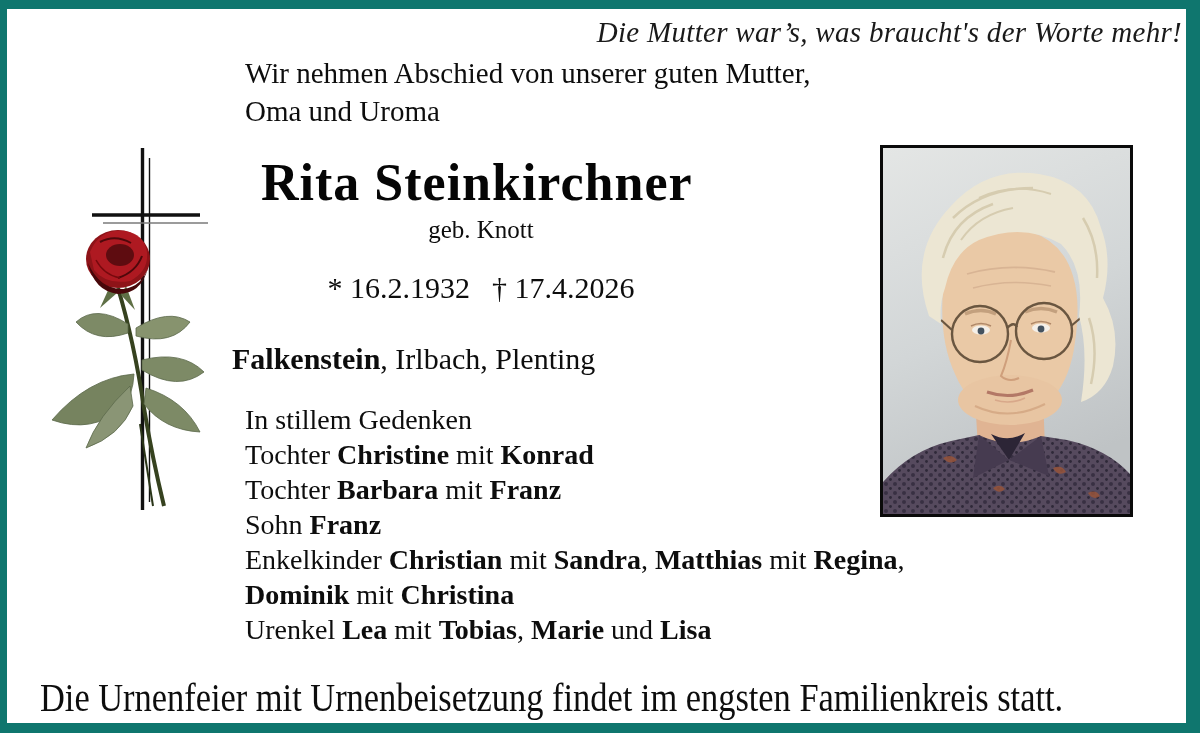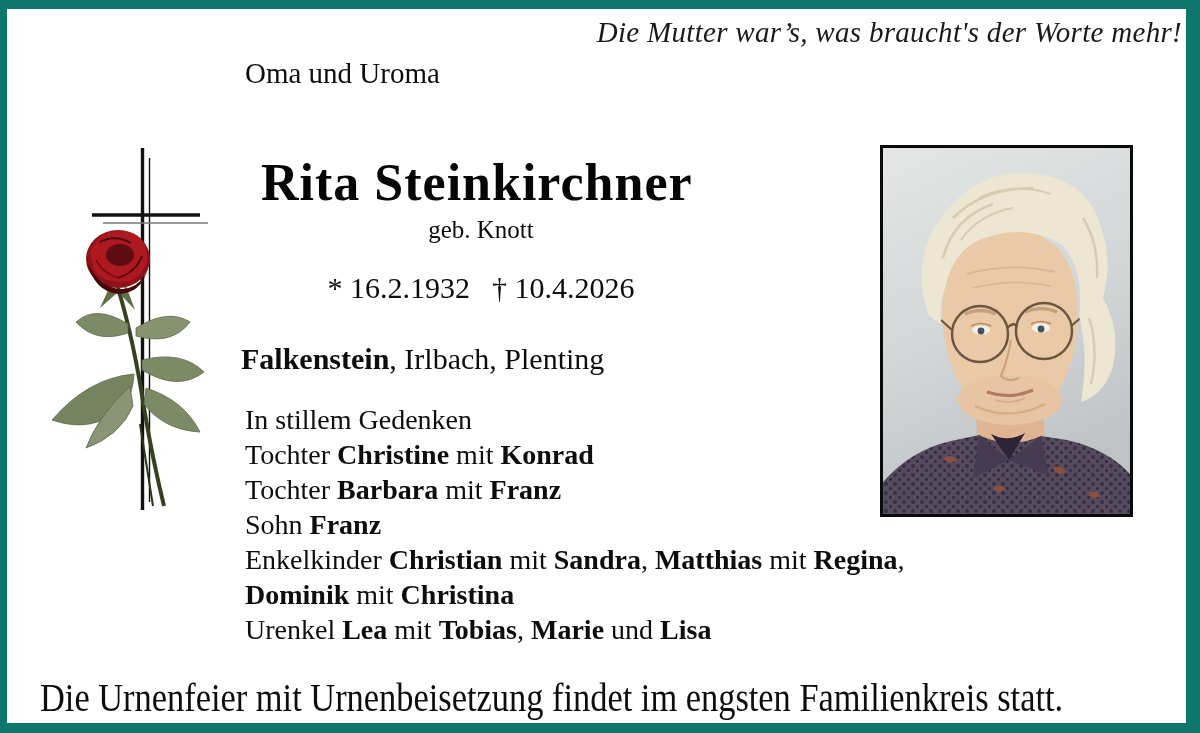--- a/index.html
+++ b/index.html
@@ -17,41 +17,42 @@
   }
   .intro{left:245px;top:54px;font-size:29px;line-height:38px;color:#0d0d0d;}
   .name{
     left:245px;top:136px;margin:16px;font-size:52px;line-height:62px;
     font-weight:bold;letter-spacing:1px;color:#050505;white-space:nowrap;
   }
   .center-col{left:245px;width:472px;text-align:center;font-family:Liberation Serif, serif;}
   .maiden{top:216px;font-size:25px;color:#0d0d0d;}
   .dates{top:271px;font-size:30px;color:#0d0d0d;}
   .dates .birth{margin-right:22px;margin-top:24px;}
-  .places{left:241px;top:342px;font-size:30px;color:#0d0d0d;}
+  .places{left:232px;top:342px;font-size:30px;color:#0d0d0d;}
   .family{left:245px;top:402px;font-size:28px;line-height:35px;color:#0d0d0d;}
   .b{font-weight:bold;}
   .footer{left:40px;top:674px;font-size:40px;color:#0d0d0d;white-space:nowrap;}
   .footer .cond{display:inline-block;transform:scaleX(0.86);transform-origin:left center;}
   .rose-wrap{left:30px;top:128px;width:200px;height:390px;}
   .photo{
     left:880px;top:145px;width:247px;height:366px;
     border:3px solid #0a0a0a;background:#d7dadb;
   }
   .photo svg{display:block;}
 </style>
 </head>
 <body>
 
 <div class="screen">
   <div class="page"></div>
 
   <div class="abs motto">Die Mutter war’s, was braucht's der Worte mehr!</div>
 
   <div class="abs intro">
+      <div>Wir nehmen Abschied von unserer guten Mutter,</div>
       <div>Oma und Uroma</div>
     </div>
 
   <div class="abs rose-wrap">
     <svg width="200" height="390" viewBox="0 0 200 390" xmlns="http://www.w3.org/2000/svg">
       <g>
         <line x1="112.5" y1="20" x2="112.5" y2="382" stroke="#111" stroke-width="3.4"></line>
         <line x1="119.5" y1="30" x2="119.5" y2="374" stroke="#111" stroke-width="1.4"></line>
         <line x1="62" y1="87" x2="170" y2="87" stroke="#111" stroke-width="3.4"></line>
         <line x1="73" y1="95" x2="178" y2="95" stroke="#7a7a7a" stroke-width="1.6"></line>
@@ -75,21 +76,21 @@
         <path d="M88 150 Q106 144 112 128" stroke="#4e080b" stroke-width="2" fill="none"></path>
         <path d="M66 132 Q74 147 90 150" stroke="#76090d" stroke-width="1.5" fill="none"></path>
       </g>
     </svg>
   </div>
 
   <h1 class="abs name">Rita Steinkirchner</h1>
 
   <div class="abs center-col maiden">geb. Knott</div>
 
-  <div class="abs center-col dates"><span class="birth">* 16.2.1932</span><span>† 10.4.2026</span></div>
+  <div class="abs center-col dates"><span class="birth">* 16.2.1932</span><span>† 17.4.2026</span></div>
 
   <div class="abs places"><span class="b">Falkenstein</span><span>, Irlbach, Plenting</span></div>
 
   <div class="abs family">
     <div>In stillem Gedenken</div>
     <div><span>Tochter </span><span class="b">Christine</span><span> mit </span><span class="b">Konrad</span></div>
     <div><span>Tochter </span><span class="b">Barbara</span><span> mit </span><span class="b">Franz</span></div>
     <div><span>Sohn </span><span class="b">Franz</span></div>
     <div><span>Enkelkinder </span><span class="b">Christian</span><span> mit </span><span class="b">Sandra</span><span>, </span><span class="b">Matthias</span><span> mit </span><span class="b">Regina</span><span>,</span></div>
     <div><span class="b">Dominik</span><span> mit </span><span class="b">Christina</span></div>

